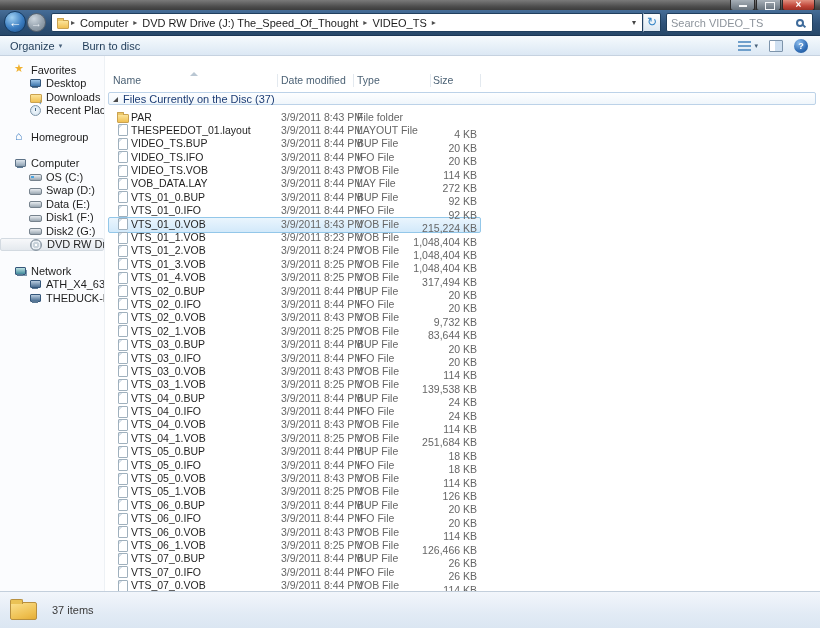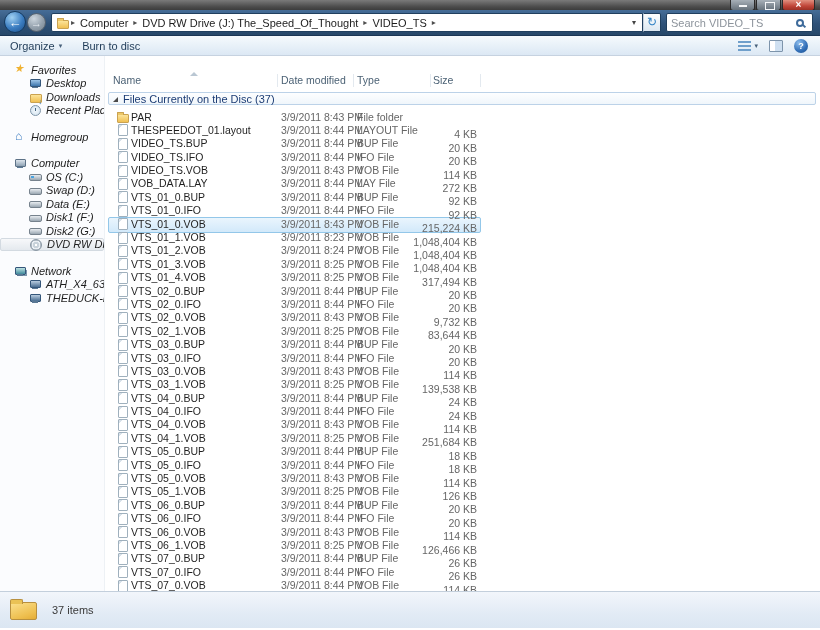--- a/index.html
+++ b/index.html
@@ -47,21 +47,21 @@
   .ic-preview { display:inline-block; width:14px; height:12px; border:1px solid #7d94ab; border-radius:1px;
     background:linear-gradient(90deg,#ffffff 0 45%, #cfe0f1 45% 100%); }
   .ic-help { display:inline-block; width:14px; height:14px; border-radius:50%; color:#fff; font-size:9px; font-weight:bold;
     text-align:center; line-height:14px; background:radial-gradient(circle at 35% 28%, #8cbcec, #306db6 60%, #1d4f8a); }
   .viewsbtn { display:flex; align-items:center; gap:3px; }
 
   
   .main { display:flex; height:535px; }
   .sidebar { width:105px; flex:none; background:#fbfcfe; border-right:1px solid #edf1f5; padding-top:7px;
     font-size:11px; color:#1e1e1e; overflow:hidden; }
-  .sb-section { margin-top:13px;font-style:italic; }
+  .sb-section { margin-top:13px; }
   .sb-section:first-child { margin-top:0; }
   .sb-row { height:13.5px; display:flex; align-items:center; gap:5px; padding-left:14px; white-space:nowrap; }
   .sb-row.sb-sub { padding-left:29px; }
   .sb-row.selected { background:linear-gradient(#f7f8fa,#e4e9ee); border:1px solid #d3dae1; border-radius:2px; }
 
   
   .si { display:inline-block; width:12px; height:12px; position:relative; flex:none; }
   .i-star::before { content:'\2605'; position:absolute; left:0; top:-2px; color:#f0b232; font-size:11px; }
   .i-monitor::before, .i-computer::before, .i-pc::before, .i-network::before { content:''; position:absolute; left:1px; top:2px;
     width:9px; height:6px; border-radius:1px; border:1px solid #34567a; background:linear-gradient(#9fc6e8,#3d76ad); }

